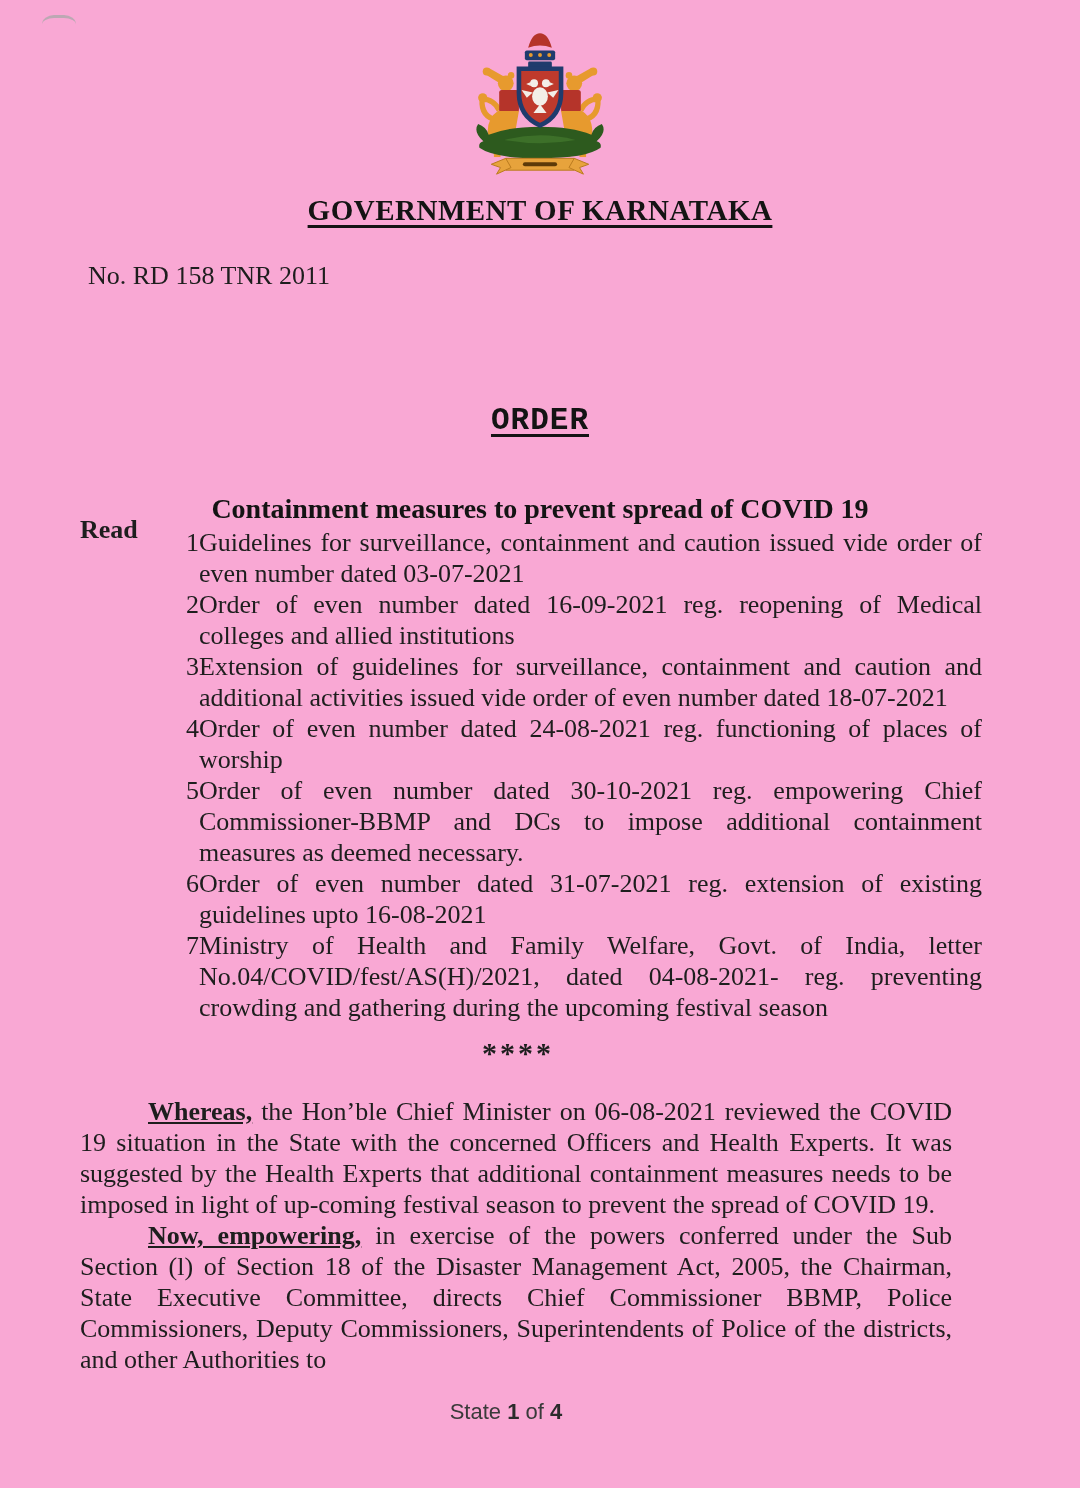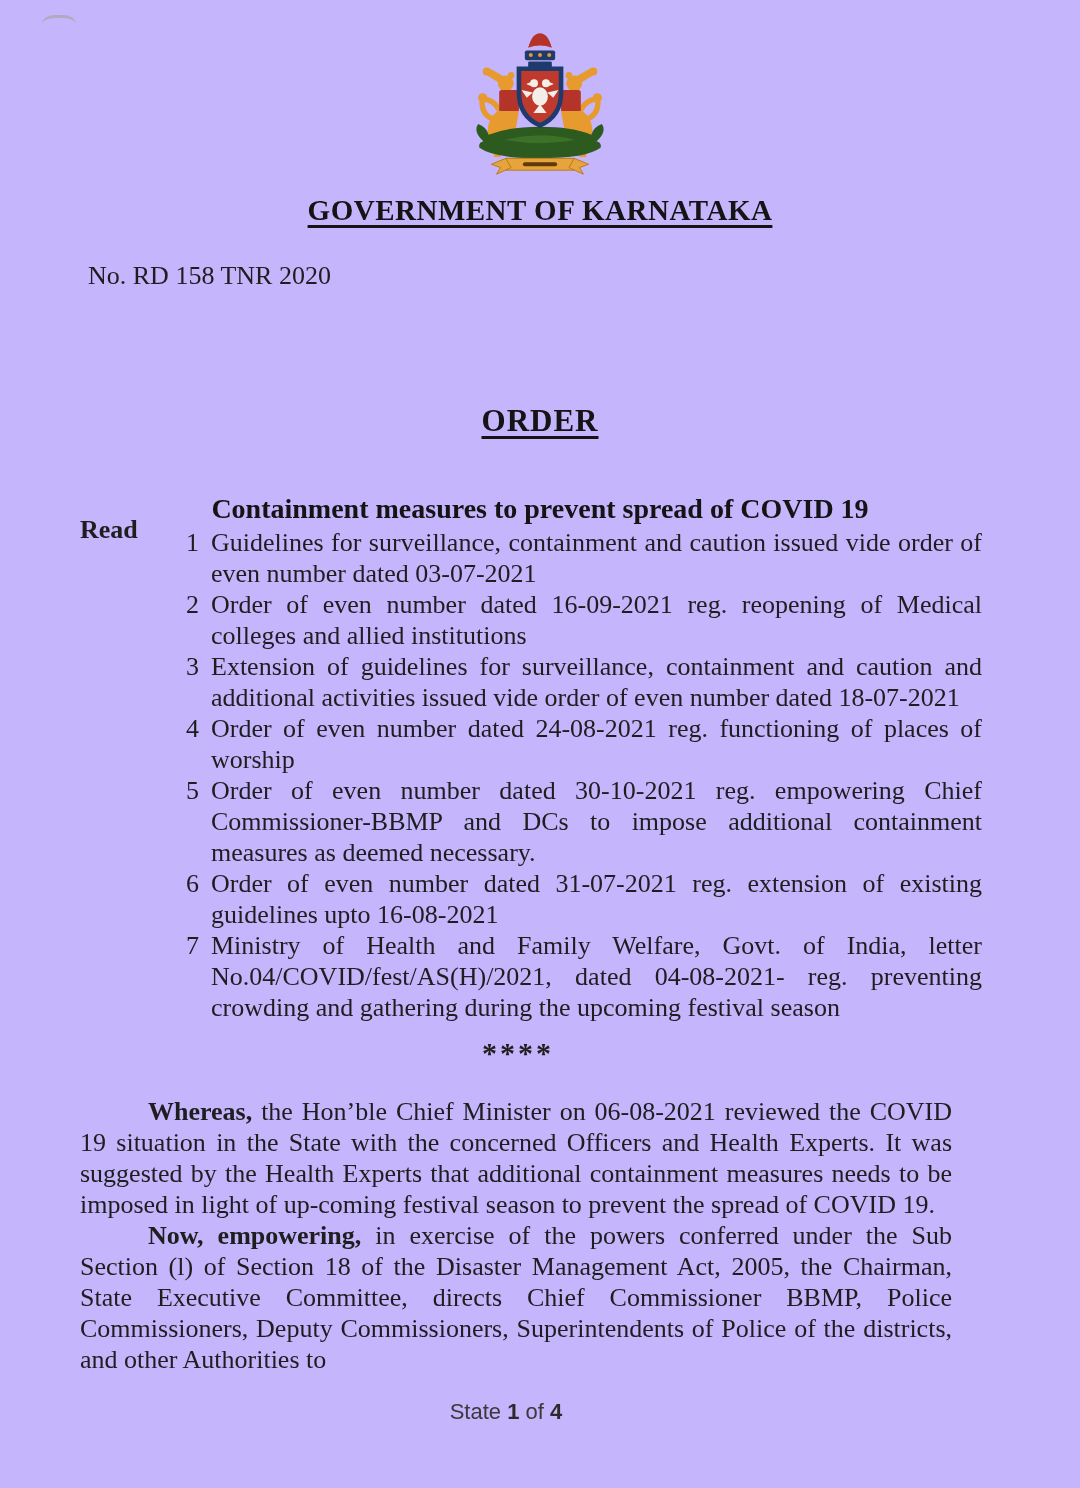--- a/index.html
+++ b/index.html
@@ -1,20 +1,20 @@
 <!DOCTYPE html>
 <html><head>
 <meta charset="utf-8">
 <style>
   html, body { margin: 0; padding: 0; background: #ffffff; }
   .page {
     position: relative;
     width: 1080px;
     height: 1488px;
-    background: #c4b5fd;
+    background: #f9a8d4;
     color: #1e1e1e;
     font-family: "Liberation Serif", serif;
     overflow: hidden;
   }
   .scan-artifact {
     position: absolute;
     top: 15px; left: 42px;
     width: 34px; height: 16px;
     border-top: 3px solid #a8a8a8;
     border-radius: 50% / 70%;
@@ -55,20 +55,21 @@
   }
   .order-heading {
     position: absolute;
     top: 403px; left: 0;
     width: 100%;
     text-align: center;
     font-size: 31px;
     font-weight: bold;
     letter-spacing: 1px;
     color: #141414;
+    font-family: Liberation Mono, monospace;
   }
   .order-subject {
     position: absolute;
     top: 459px; left: 0;
     width: 100%;
     text-align: center;
     font-size: 28px;
     font-weight: bold;
     color: #141414;
     margin-top: 34px;
@@ -83,21 +84,21 @@
     position: absolute;
     top: 527px; left: 184px;
     width: 798px;
     margin: 0; padding: 0;
     list-style: none;
     font-size: 26px;
     line-height: 31px;
   }
   .read-item { display: flex; }
   .read-num { flex: 0 0 15px; text-align: right; }
-  .read-text { flex: 1; margin-left: 12px; text-align: justify; }
+  .read-text { flex: 1; text-align: justify; }
   .separator {
     position: absolute;
     top: 1036px; left: 0;
     width: 100%;
     text-align: center;
     font-size: 30px;
     font-weight: bold;
     letter-spacing: 3px;
     transform: translateX(-22px);
   }
@@ -106,21 +107,21 @@
     top: 1096px; left: 80px;
     width: 872px;
   }
   .para {
     margin: 0;
     font-size: 26px;
     line-height: 31px;
     text-align: justify;
     text-indent: 68px;
   }
-  .para .lead { font-weight: bold; }
+  .para .lead { font-weight: bold; text-decoration: underline; }
   .page-footer {
     position: absolute;
     top: 1399px; left: 0;
     width: 100%;
     text-align: center;
     font-family: "Liberation Sans", sans-serif;
     font-size: 22px;
     color: #3a3a3a;
     transform: translateX(-34px);
   }
@@ -189,21 +190,21 @@
       <path d="M58,198 l-22,9 14,5 -6,10 22,-10 z"></path>
       <path d="M162,198 l22,9 -14,5 6,10 -22,-10 z"></path>
     </g>
     <rect x="84" y="204" width="52" height="6" rx="3" fill="#5d3a08"></rect>
   </svg>
 
   <div class="gov-title">
     <span class="u">GOVERNMENT OF KARNATAKA</span>
   </div>
 
-  <div class="ref-no">No. RD 158 TNR 2020</div>
+  <div class="ref-no">No. RD 158 TNR 2011</div>
 
   <div class="address-block">
     <div class="address-line"></div>
       <div class="address-line"></div>
       <div class="address-line"></div>
   </div>
 
   <div class="order-heading">
     <span class="u">ORDER</span>
   </div>

